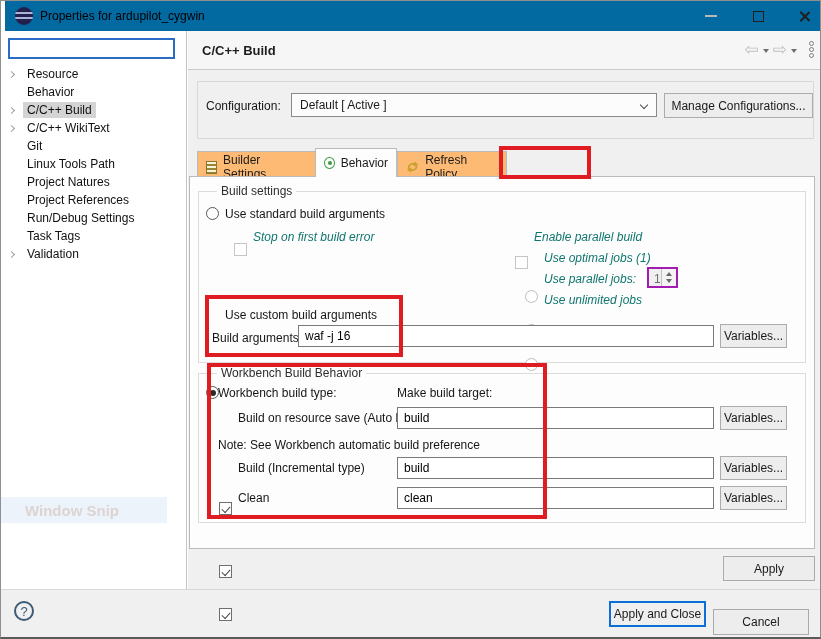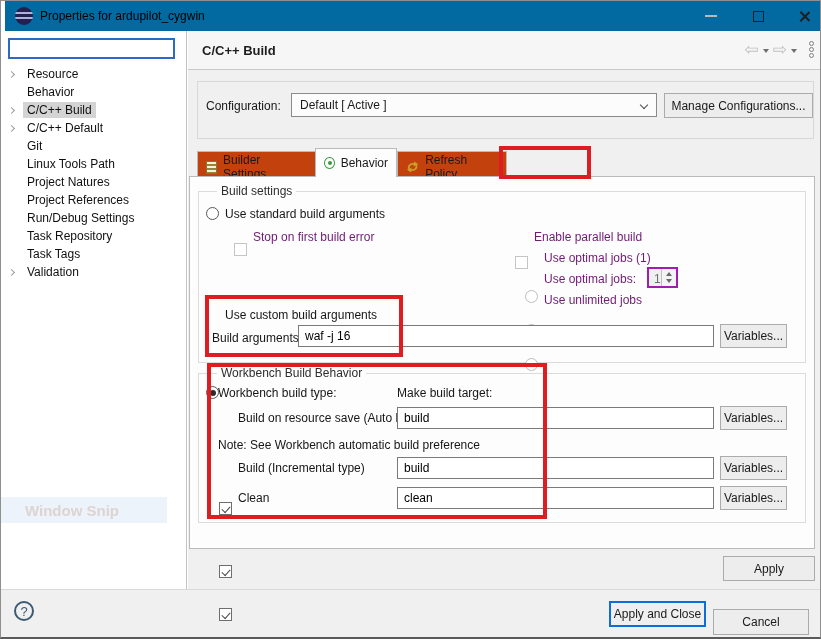--- a/index.html
+++ b/index.html
@@ -48,41 +48,41 @@
   .config-box { position:absolute; left:9px; top:50px; width:617px; height:58px; border:1px solid #d8d8d8; }
   .config-label { position:absolute; left:18px; top:68px; color:#1a1a1a; }
   .combo { position:absolute; left:103px; top:62px; width:366px; height:24px; background:#fcfcfc; border:1px solid #8a8a8a;
            display:flex; align-items:center; padding:0 8px; }
   .combo-caret { position:absolute; right:9px; top:8px; width:6px; height:6px; border-right:1.5px solid #4a4a4a; border-bottom:1.5px solid #4a4a4a; transform:rotate(45deg); }
   .btn { background:#ededed; border:1px solid #ababab; font:12px "Liberation Sans",sans-serif; color:#1a1a1a;
          display:flex; align-items:center; justify-content:center; cursor:default; }
   .manage-btn { position:absolute; left:476px; top:62px; width:149px; height:25px; }
 
   
-  .tab { position:absolute; top:120px; height:32px; background:#c2410c; border:1px solid #bababa;
+  .tab { position:absolute; top:120px; height:32px; background:#fdba74; border:1px solid #bababa;
          display:flex; align-items:center; gap:6px; padding:0 8px; }
   .tab1 { left:9px;  width:119px; }
   .tab2 { left:127px; width:82px; top:117px; height:29px; background:#fdfdfd; border-bottom:none; z-index:3; }
   .tab3 { left:209px; width:110px; }
   .panel { position:absolute; left:1px; top:145px; width:626px; height:373px; background:#fdfdfd; border:1px solid #bababa; z-index:1; }
 
   .icon-builder { width:11px; height:13px; border:1px solid #8a7430;
        background:repeating-linear-gradient(to bottom,#f7f2da 0 2px,#9a8434 2px 4px); }
   .icon-behavior { position:relative; width:12px; height:12px; border:1.5px solid #379a3c; border-radius:50%; }
   .icon-behavior::after { content:""; position:absolute; left:2.5px; top:2.5px; width:4px; height:4px; border-radius:50%; background:#379a3c; }
 
   
   .groupbox { position:absolute; border:1px solid #dcdcdc; background:transparent; z-index:2; }
   .groupbox-title { position:absolute; top:-8px; left:18px; background:#fdfdfd; padding:0 4px; color:#2e2e2e; white-space:nowrap; }
   .gb-build { left:197px; top:190px; width:608px; height:172px; }
   .gb-workbench { left:197px; top:372px; width:608px; height:150px; }
 
   .abs { position:absolute; z-index:4; }
   .lbl { white-space:nowrap; color:#161616; }
-  .lbl.dis { color:#701a75; }
+  .lbl.dis { color:#0f766e;font-style:italic; }
 
   .radio { width:13px; height:13px; border:1px solid #595959; border-radius:50%; background:#fff; position:relative; }
   .radio.dis { border-color:#bdbdbd; }
   .radio.checked::after { content:""; position:absolute; left:2.5px; top:2.5px; width:6px; height:6px; border-radius:50%; background:#2b2b2b; }
   .checkbox { width:13px; height:13px; border:1px solid #6e6e6e; background:#fff; position:relative; }
   .checkbox.dis { border-color:#c5c5c5; }
   .checkbox.checked::after { content:""; position:absolute; left:1.5px; top:2.5px; width:7px; height:4px;
         border-left:1.8px solid #4a4a4a; border-bottom:1.8px solid #4a4a4a; transform:rotate(-48deg); }
 
   .spinner { position:absolute; width:31px; height:21px; border:2px solid #a21caf; background:#f0f0f0; }
@@ -147,45 +147,41 @@
       <div class="trow">
           <span class="chev-box">
             <span class="chev"></span>
           </span>
           <span class="tlabel sel">C/C++ Build</span>
         </div>
       <div class="trow">
           <span class="chev-box">
             <span class="chev"></span>
           </span>
-          <span class="tlabel">C/C++ Default</span>
+          <span class="tlabel">C/C++ WikiText</span>
         </div>
       <div class="trow">
           <span class="chev-box"></span>
           <span class="tlabel">Git</span>
         </div>
       <div class="trow">
           <span class="chev-box"></span>
           <span class="tlabel">Linux Tools Path</span>
         </div>
       <div class="trow">
           <span class="chev-box"></span>
           <span class="tlabel">Project Natures</span>
         </div>
       <div class="trow">
           <span class="chev-box"></span>
           <span class="tlabel">Project References</span>
         </div>
       <div class="trow">
           <span class="chev-box"></span>
           <span class="tlabel">Run/Debug Settings</span>
-        </div>
-      <div class="trow">
-          <span class="chev-box"></span>
-          <span class="tlabel">Task Repository</span>
         </div>
       <div class="trow">
           <span class="chev-box"></span>
           <span class="tlabel">Task Tags</span>
         </div>
       <div class="trow">
           <span class="chev-box">
             <span class="chev"></span>
           </span>
           <span class="tlabel">Validation</span>
@@ -251,21 +247,21 @@
   <div class="abs checkbox dis" style="left:233px; top:229px;"></div>
   <span class="abs lbl dis" style="left:252px; top:229px;">Stop on first build error</span>
 
   <div class="abs checkbox dis" style="left:514px; top:229px;"></div>
   <span class="abs lbl dis" style="left:533px; top:229px;">Enable parallel build</span>
 
   <div class="abs radio dis" style="left:524px; top:250px;"></div>
   <span class="abs lbl dis" style="left:543px; top:250px;">Use optimal jobs (1)</span>
 
   <div class="abs radio dis" style="left:524px; top:271px;"></div>
-  <span class="abs lbl dis" style="left:543px; top:271px;">Use optimal jobs:</span>
+  <span class="abs lbl dis" style="left:543px; top:271px;">Use parallel jobs:</span>
   <div class="spinner abs" style="left:646px; top:266px;">
     <span class="val">16</span>
     <span class="spin-col">
         <span class="spin-up"></span>
         <span class="spin-dn"></span>
       </span>
   </div>
 
   <div class="abs radio dis" style="left:524px; top:292px;"></div>
   <span class="abs lbl dis" style="left:543px; top:292px;">Use unlimited jobs</span>

